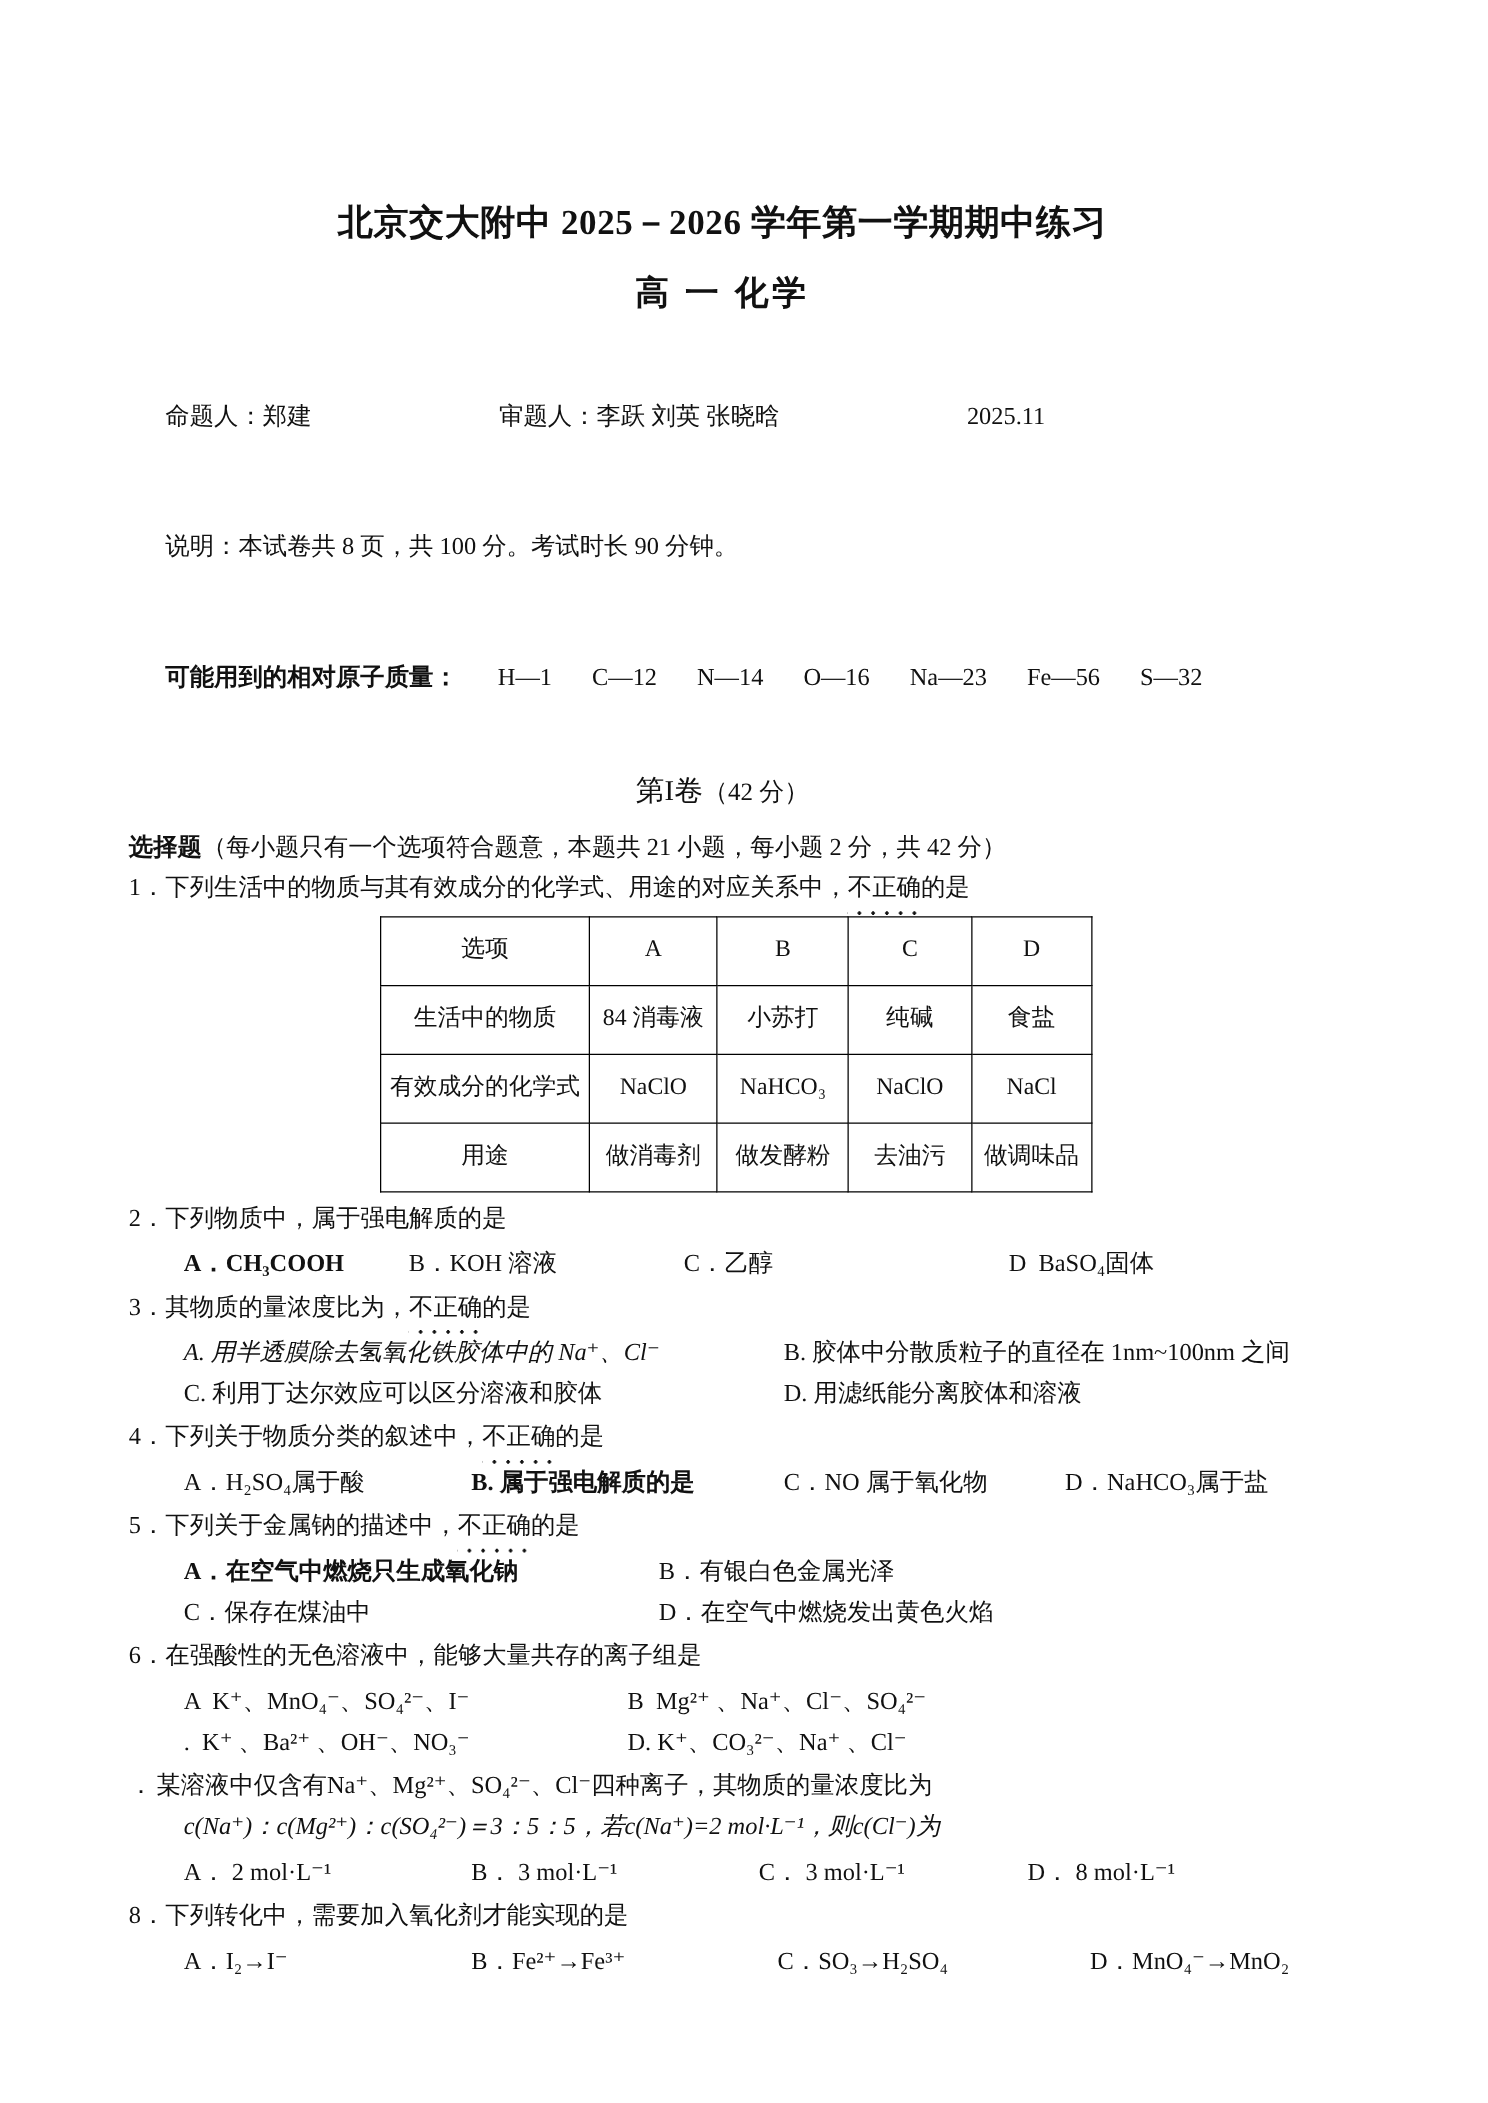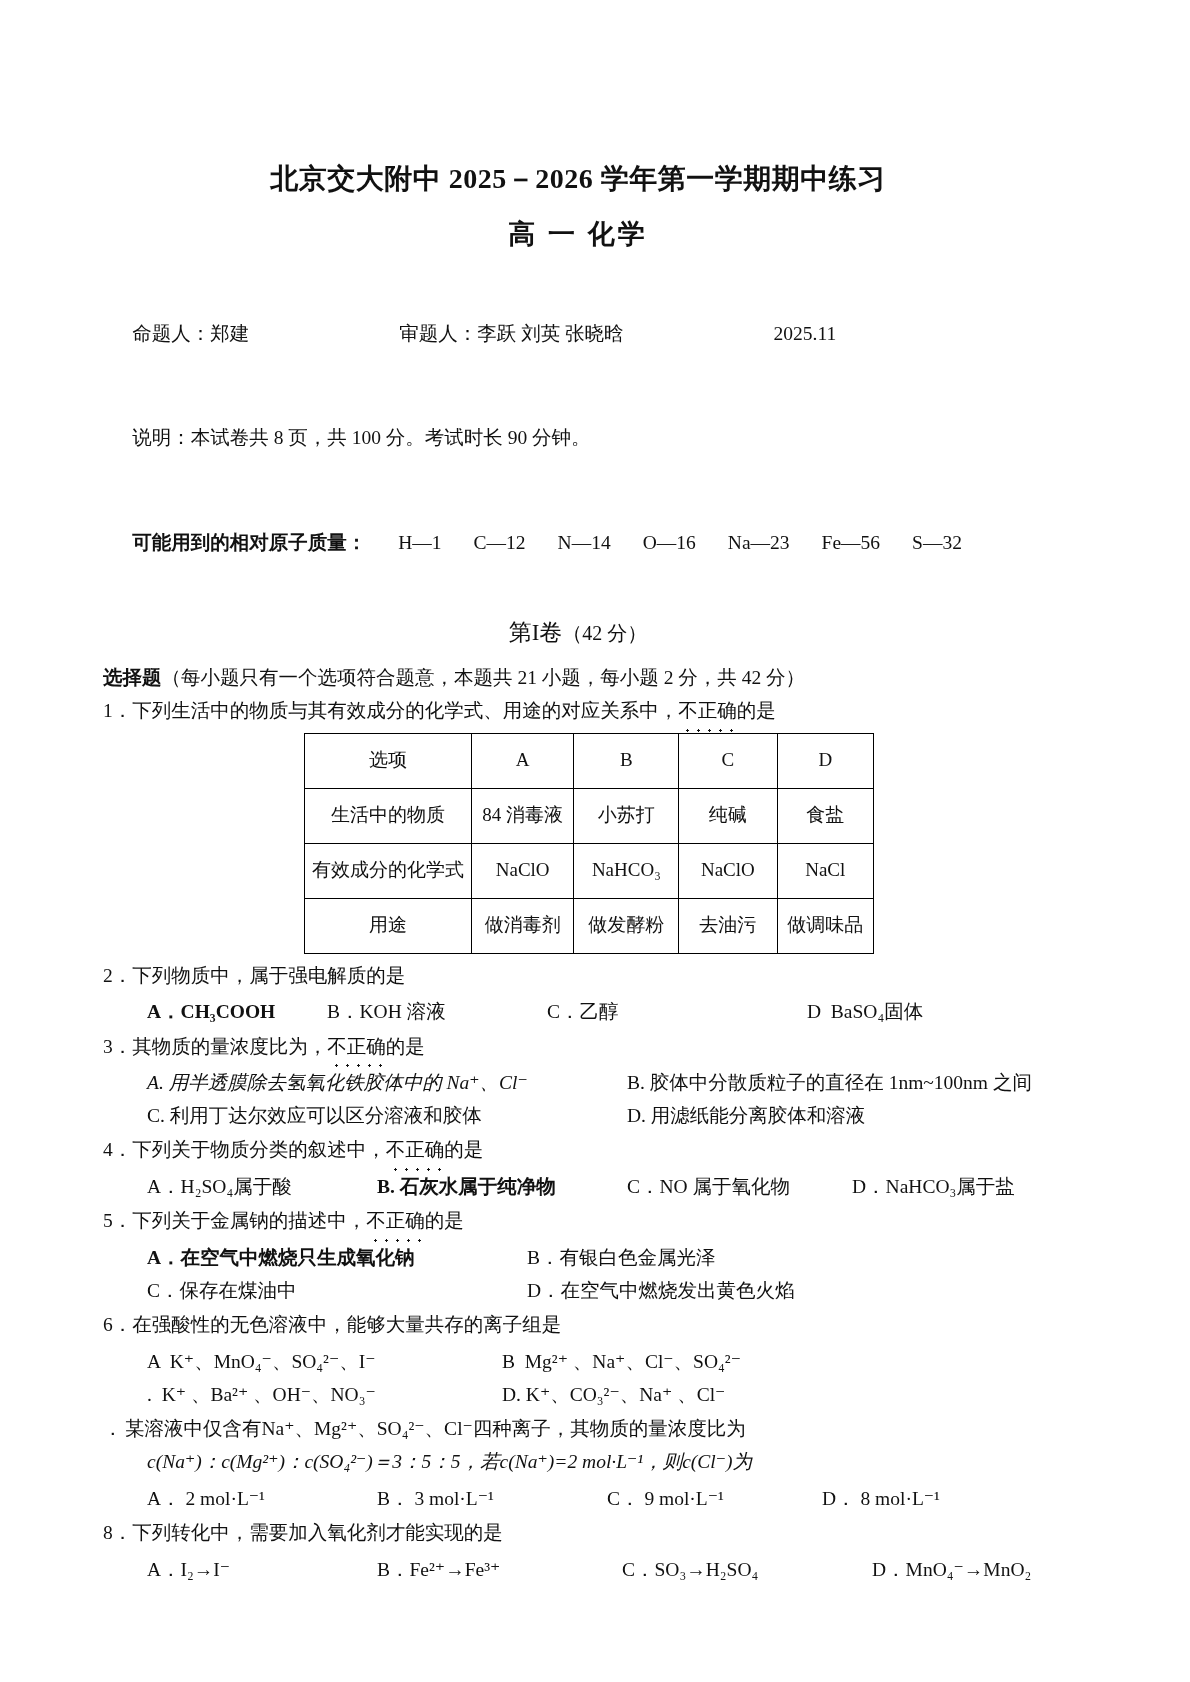--- a/index.html
+++ b/index.html
@@ -206,21 +206,21 @@
       <div class="q-stem"><span class="q-num">3．</span><span>其物质的量浓度比为，</span><span class="dotted">不正确</span><span>的是</span></div>
       <div class="opts">
         <span class="opt ital" style="width:480px">A. 用半透膜除去氢氧化铁胶体中的 Na⁺、Cl⁻</span><span class="opt">B. 胶体中分散质粒子的直径在 1nm~100nm 之间</span><br>
         <span class="opt" style="width:480px">C. 利用丁达尔效应可以区分溶液和胶体</span><span class="opt">D. 用滤纸能分离胶体和溶液</span>
       </div>
     </div>
 
     <div class="q">
       <div class="q-stem"><span class="q-num">4．</span><span>下列关于物质分类的叙述中，</span><span class="dotted">不正确</span><span>的是</span></div>
       <div class="opts">
-        <span class="opt" style="width:230px">A．H₂SO₄属于酸</span><span class="opt bolded" style="width:250px">B. 石灰水属于纯净物</span><span class="opt" style="width:225px">C．NO 属于氧化物</span><span class="opt">D．NaHCO₃属于盐</span>
+        <span class="opt" style="width:230px">A．H₂SO₄属于酸</span><span class="opt bolded" style="width:250px">B. 属于强电解质的是</span><span class="opt" style="width:225px">C．NO 属于氧化物</span><span class="opt">D．NaHCO₃属于盐</span>
       </div>
     </div>
 
     <div class="q">
       <div class="q-stem"><span class="q-num">5．</span><span>下列关于金属钠的描述中，</span><span class="dotted">不正确</span><span>的是</span></div>
       <div class="opts">
         <span class="opt bolded" style="width:380px">A．在空气中燃烧只生成氧化钠</span><span class="opt">B．有银白色金属光泽</span><br>
         <span class="opt" style="width:380px">C．保存在煤油中</span><span class="opt">D．在空气中燃烧发出黄色火焰</span>
       </div>
     </div>
@@ -230,21 +230,21 @@
       <div class="opts">
         <span class="opt" style="width:355px">A  K⁺、MnO₄⁻、SO₄²⁻、I⁻</span><span class="opt">B  Mg²⁺ 、Na⁺、Cl⁻、SO₄²⁻</span><br>
         <span class="opt" style="width:355px">.  K⁺ 、Ba²⁺ 、OH⁻、NO₃⁻</span><span class="opt">D. K⁺、CO₃²⁻、Na⁺ 、Cl⁻</span>
       </div>
     </div>
 
     <div class="q">
       <div class="q-stem"><span class="q-num">．</span><span>某溶液中仅含有Na⁺、Mg²⁺、SO₄²⁻、Cl⁻四种离子，其物质的量浓度比为</span></div>
       <div class="q-stem ital" style="padding-left:44px">c(Na⁺)：c(Mg²⁺)：c(SO₄²⁻)＝3：5：5，若c(Na⁺)=2 mol·L⁻¹，则c(Cl⁻)为</div>
       <div class="opts">
-        <span class="opt" style="width:230px">A． 2 mol·L⁻¹</span><span class="opt" style="width:230px">B． 3 mol·L⁻¹</span><span class="opt" style="width:215px">C． 9 mol·L⁻¹</span><span class="opt">D． 8 mol·L⁻¹</span>
+        <span class="opt" style="width:230px">A． 2 mol·L⁻¹</span><span class="opt" style="width:230px">B． 3 mol·L⁻¹</span><span class="opt" style="width:215px">C． 3 mol·L⁻¹</span><span class="opt">D． 8 mol·L⁻¹</span>
       </div>
     </div>
 
     <div class="q">
       <div class="q-stem"><span class="q-num">8．</span><span>下列转化中，需要加入氧化剂才能实现的是</span></div>
       <div class="opts">
         <span class="opt" style="width:230px">A．I₂→I⁻</span><span class="opt" style="width:245px">B．Fe²⁺→Fe³⁺</span><span class="opt" style="width:250px">C．SO₃→H₂SO₄</span><span class="opt">D．MnO₄⁻→MnO₂</span>
       </div>
     </div>
 

